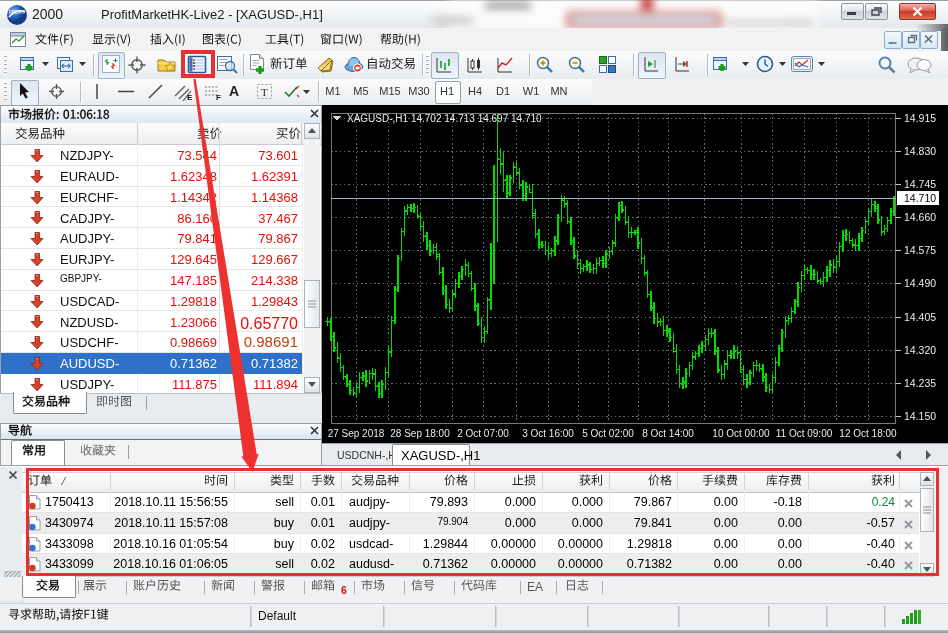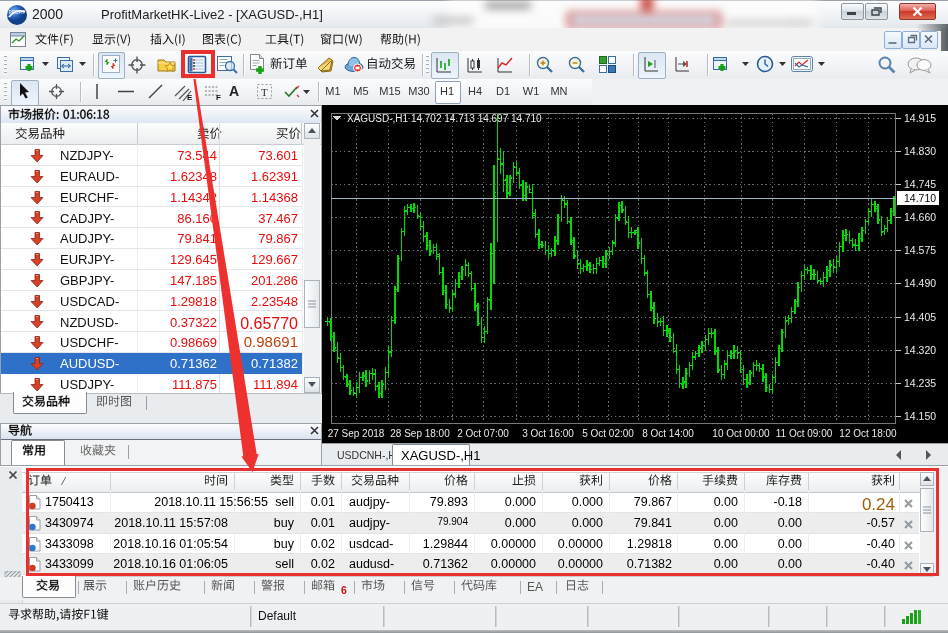--- a/index.html
+++ b/index.html
@@ -439,38 +439,38 @@
     <path d="M6 1.5h2" stroke="#f0907a"></path>
   </svg>
 <div style="position:absolute;left:60px;top:252.2px;white-space:nowrap;font-size:13px;color:#111">EURJPY-</div>
 <div style="position:absolute;right:731px;top:252.2px;white-space:nowrap;font-size:13px;color:#e80c0c">129.645</div>
 <div style="position:absolute;right:650px;top:252.2px;white-space:nowrap;font-size:13px;color:#e80c0c">129.667</div>
 <div style="position:absolute;left:1px;top:289.6px;width:301px;height:1px;background:#e4e6e8"></div>
 <svg style="position:absolute;left:30px;top:273.8px" width="15" height="14">
     <path d="M5 0.5h4.5v6h3.5L7.2 13 1 6.5h4z" fill="#d8402a" stroke="#8a2414" stroke-width="0.8"></path>
     <path d="M6 1.5h2" stroke="#f0907a"></path>
   </svg>
-<div style="position:absolute;left:60px;top:273px;white-space:nowrap;font-size:13px;color:#111">GBPJPY-</div>
+<div style="position:absolute;left:60px;top:273px;white-space:nowrap;font-size:10px;color:#111">GBPJPY-</div>
 <div style="position:absolute;right:731px;top:273px;white-space:nowrap;font-size:13px;color:#e80c0c">147.185</div>
-<div style="position:absolute;right:650px;top:273px;white-space:nowrap;font-size:13px;color:#e80c0c">201.286</div>
+<div style="position:absolute;right:650px;top:273px;white-space:nowrap;font-size:13px;color:#e80c0c">214.338</div>
 <div style="position:absolute;left:1px;top:310.4px;width:301px;height:1px;background:#e4e6e8"></div>
 <svg style="position:absolute;left:30px;top:294.6px" width="15" height="14">
     <path d="M5 0.5h4.5v6h3.5L7.2 13 1 6.5h4z" fill="#d8402a" stroke="#8a2414" stroke-width="0.8"></path>
     <path d="M6 1.5h2" stroke="#f0907a"></path>
   </svg>
 <div style="position:absolute;left:60px;top:293.8px;white-space:nowrap;font-size:13px;color:#111">USDCAD-</div>
 <div style="position:absolute;right:731px;top:293.8px;white-space:nowrap;font-size:13px;color:#e80c0c">1.29818</div>
-<div style="position:absolute;right:650px;top:293.8px;white-space:nowrap;font-size:13px;color:#e80c0c">2.23548</div>
+<div style="position:absolute;right:650px;top:293.8px;white-space:nowrap;font-size:13px;color:#e80c0c">1.29843</div>
 <div style="position:absolute;left:1px;top:331.2px;width:301px;height:1px;background:#e4e6e8"></div>
 <svg style="position:absolute;left:30px;top:315.4px" width="15" height="14">
     <path d="M5 0.5h4.5v6h3.5L7.2 13 1 6.5h4z" fill="#d8402a" stroke="#8a2414" stroke-width="0.8"></path>
     <path d="M6 1.5h2" stroke="#f0907a"></path>
   </svg>
 <div style="position:absolute;left:60px;top:314.6px;white-space:nowrap;font-size:13px;color:#111">NZDUSD-</div>
-<div style="position:absolute;right:731px;top:314.6px;white-space:nowrap;font-size:13px;color:#e80c0c">0.37322</div>
+<div style="position:absolute;right:731px;top:314.6px;white-space:nowrap;font-size:13px;color:#e80c0c">1.23066</div>
 <div style="position:absolute;right:650px;top:314.6px;white-space:nowrap;font-size:16px;color:#e80c0c">0.65770</div>
 <div style="position:absolute;left:1px;top:352px;width:301px;height:1px;background:#e4e6e8"></div>
 <svg style="position:absolute;left:30px;top:336.2px" width="15" height="14">
     <path d="M5 0.5h4.5v6h3.5L7.2 13 1 6.5h4z" fill="#d8402a" stroke="#8a2414" stroke-width="0.8"></path>
     <path d="M6 1.5h2" stroke="#f0907a"></path>
   </svg>
 <div style="position:absolute;left:60px;top:335.4px;white-space:nowrap;font-size:13px;color:#111">USDCHF-</div>
 <div style="position:absolute;right:731px;top:335.4px;white-space:nowrap;font-size:13px;color:#e80c0c">0.98669</div>
 <div style="position:absolute;right:650px;top:333px;white-space:nowrap;font-size:15px;color:#c2410c">0.98691</div>
 <div style="position:absolute;left:1px;top:353px;width:301px;height:20.8px;background:#2f71c8"></div>
@@ -717,31 +717,31 @@
 <div style="position:absolute;left:677px;top:492px;width:1px;height:20.8px;background:#eceef0"></div>
 <div style="position:absolute;left:744px;top:492px;width:1px;height:20.8px;background:#eceef0"></div>
 <div style="position:absolute;left:808px;top:492px;width:1px;height:20.8px;background:#eceef0"></div>
 <div style="position:absolute;left:899px;top:492px;width:1px;height:20.8px;background:#eceef0"></div>
 <svg style="position:absolute;left:28px;top:495px" width="13" height="15">
     <path d="M1.5 .5h7l3.5 3.5v10h-10.5z" fill="#fff" stroke="#98a0a8"></path>
     <path d="M8.5 .5v3.5H12" fill="#e8eaec" stroke="#98a0a8"></path>
     <circle cx="4.5" cy="11" r="3.2" fill="#d33a22"></circle>
   </svg>
 <div style="position:absolute;left:45px;top:495px;white-space:nowrap;font-size:12.5px;color:#000">1750413</div>
-<div style="position:absolute;right:680px;top:495px;white-space:nowrap;font-size:12.5px;color:#000">2018.10.11 15:56:55</div>
+<div style="position:absolute;right:720px;top:495px;white-space:nowrap;font-size:12.5px;color:#000">2018.10.11 15:56:55</div>
 <div style="position:absolute;right:654px;top:495px;white-space:nowrap;font-size:12.5px;color:#000">sell</div>
 <div style="position:absolute;right:613px;top:495px;white-space:nowrap;font-size:12.5px;color:#000">0.01</div>
 <div style="position:absolute;left:349px;top:495px;white-space:nowrap;font-size:12.5px;color:#000">audjpy-</div>
 <div style="position:absolute;right:480px;top:495px;white-space:nowrap;font-size:12.5px;color:#000">79.893</div>
 <div style="position:absolute;right:412px;top:495px;white-space:nowrap;font-size:12.5px;color:#000">0.000</div>
 <div style="position:absolute;right:345px;top:495px;white-space:nowrap;font-size:12.5px;color:#000">0.000</div>
 <div style="position:absolute;right:276px;top:495px;white-space:nowrap;font-size:12.5px;color:#000">79.867</div>
 <div style="position:absolute;right:210px;top:495px;white-space:nowrap;font-size:12.5px;color:#000">0.00</div>
 <div style="position:absolute;right:146px;top:495px;white-space:nowrap;font-size:12.5px;color:#000">-0.18</div>
-<div style="position:absolute;right:53px;top:495px;white-space:nowrap;font-size:17px;color:#a16207">0.24</div>
+<div style="position:absolute;right:53px;top:495px;white-space:nowrap;font-size:12px;color:#15803d">0.24</div>
 <svg style="position:absolute;left:904px;top:499px" width="9" height="9">
     <path d="M1 1l7 7M8 1l-7 7" stroke="#939aa0" stroke-width="2"></path>
   </svg>
 <div style="position:absolute;left:22px;top:512.8px;width:897px;height:20.8px;background:#ededee"></div>
 <div style="position:absolute;left:22px;top:532.6px;width:897px;height:1px;background:#e2e4e6"></div>
 <div style="position:absolute;left:110px;top:512.8px;width:1px;height:20.8px;background:#eceef0"></div>
 <div style="position:absolute;left:234px;top:512.8px;width:1px;height:20.8px;background:#eceef0"></div>
 <div style="position:absolute;left:300px;top:512.8px;width:1px;height:20.8px;background:#eceef0"></div>
 <div style="position:absolute;left:341px;top:512.8px;width:1px;height:20.8px;background:#eceef0"></div>
 <div style="position:absolute;left:409px;top:512.8px;width:1px;height:20.8px;background:#eceef0"></div>

